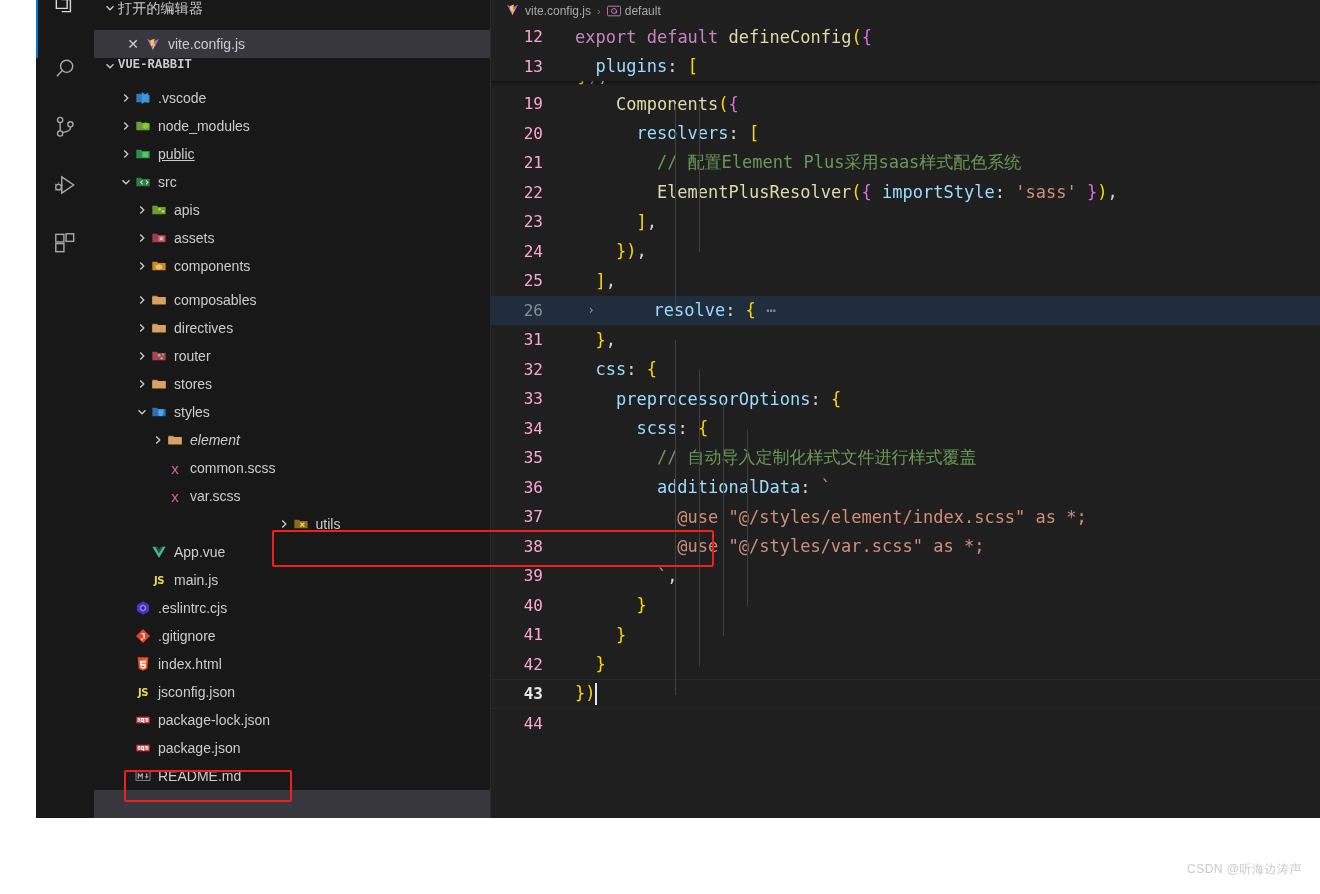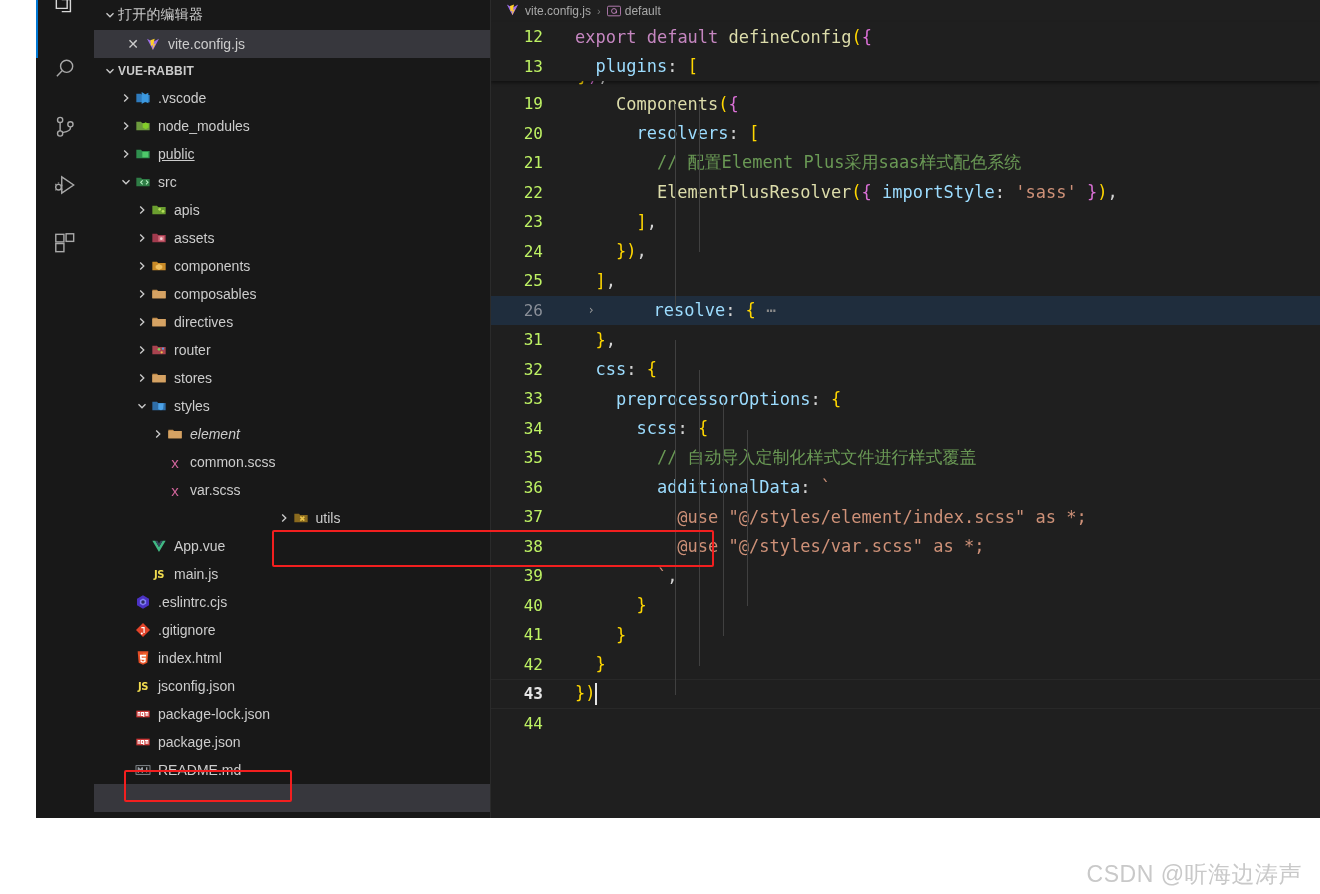--- a/index.html
+++ b/index.html
@@ -49,27 +49,28 @@
     position: absolute; left: 58px; top: 0;
     width: 396px; height: 818px;
     background: #181818;
     border-right: 1px solid #2b2b2b;
     overflow: hidden;
     font-size: 13px;
     color: #cccccc;
   }
   .section-header {
     height: 26px;
-    display: flex; align-items: center;
+    display: flex; 
     font-size: 11px;
     font-weight: bold;
     letter-spacing: 0.2px;
     color: #cccccc;
     padding-left: 6px;
     user-select: none;
+    font-family: Liberation Mono, monospace;
   }
   .section-header.cjk {
     font-size: 13px;
     font-weight: normal;
   }
   .twisty {
     width: 16px; height: 16px;
     display: inline-flex; align-items: center; justify-content: center;
     flex: 0 0 16px;
     color: #cccccc;
@@ -146,21 +147,21 @@
     font-family: "DejaVu Sans Mono", "Liberation Mono", monospace;
     font-size: 17px;
     white-space: pre;
     position: relative;
   }
   .ln {
     width: 62px;
     flex: 0 0 62px;
     text-align: right;
     padding-right: 10px;
-    color: #bef264;
+    color: #f9a8d4;
     font-size: 16px;
     box-sizing: border-box;
     user-select: none;
   }
   .fold {
     width: 18px; flex: 0 0 18px;
     color: #9a9a9a; font-size: 12px;
     display: inline-flex; align-items: center; justify-content: center;
     user-select: none;
   }
@@ -203,22 +204,22 @@
   .redbox {
     position: absolute;
     border: 2px solid #f21f1f;
     border-radius: 2px;
     pointer-events: none;
     z-index: 50;
   }
 
   .watermark {
     position: absolute;
-    right: 18px; bottom: 4px;
-    font-size: 23px;
+    right: 18px; bottom: 16px;
+    font-size: 12px;
     color: #c9c9c9;
     font-family: "Liberation Sans", sans-serif;
     letter-spacing: 0.5px;
     user-select: none;
   }
 </style>
 </head>
 <body>
 
 <div class="screen">
@@ -405,21 +406,21 @@
               </svg>
             </span>
             <span class="ficon">
               <svg width="16" height="16" viewBox="0 0 24 24">
                 <path d="M2 5.5h7l1.6 2H22v11H2z" fill="#c98b28"></path>
                 <path d="M12 9l5 2.5v4L12 18l-5-2.5v-4z" fill="#f0c060"></path>
               </svg>
             </span>
             <span class="label">components</span>
           </div>
-          <div class="row" style="padding-left: 40px;">
+          <div class="row" style="padding-left: 40px; margin-top: 6px;">
             <span class="twisty">
               <svg width="12" height="12" viewBox="0 0 12 12" fill="none" stroke="#cccccc" stroke-width="1.3">
                 <path d="M4.2 2.5 L7.8 6 L4.2 9.5"></path>
               </svg>
             </span>
             <span class="ficon">
               <svg width="16" height="16" viewBox="0 0 24 24">
                 <path d="M2 5.5h7l1.6 2H22v11H2z" fill="#c08b4a"></path>
                 <path d="M2 7.5h20v11H2z" fill="#d5a263"></path>
               </svg>

